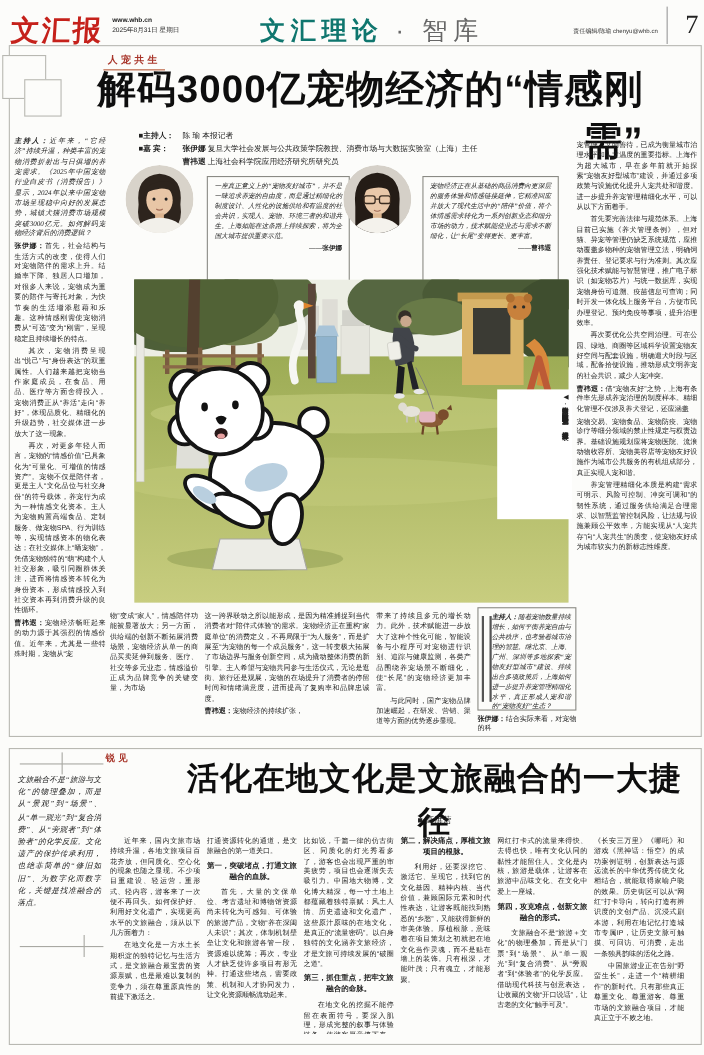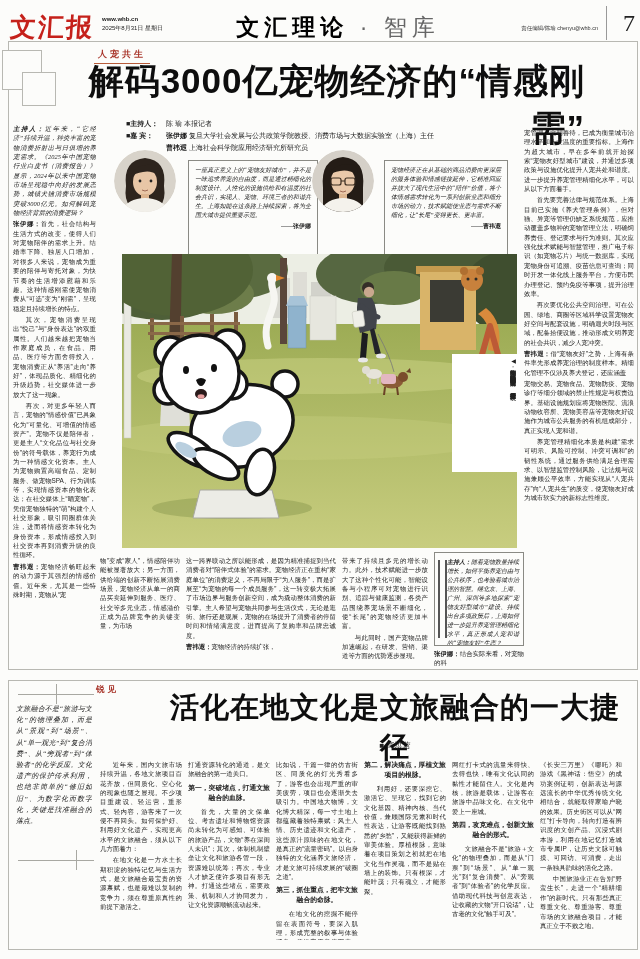--- a/index.html
+++ b/index.html
@@ -5,21 +5,21 @@
   html,body{margin:0;padding:0;background:#fff;}
   #page{position:relative;width:640px;height:959px;background:#fcfcfa;overflow:hidden;
         font-family:"Liberation Sans",sans-serif;color:#1a1a1a;}
   .abs{position:absolute;}
   
   .masthead{left:10px;top:10px;font-family:"Liberation Serif",serif;font-weight:bold;
             font-size:26px;color:#c5211b;letter-spacing:2px;transform:skewX(-4deg);}
   .head-meta{left:102px;top:15px;width:100px;font-size:6px;line-height:1.55;color:#222;}
   .head-meta .w{font-weight:bold;}
   .section-title{left:120px;right:120px;top:12px;text-align:center;font-size:23px;letter-spacing:5px;}
-  .section-title .m{font-weight:900;color:#000000;margin-left:36px;}
+  .section-title .m{font-weight:900;color:#0f766e;margin-left:36px;}
   .section-title .s{font-weight:400;color:#666;}
   .editor-info{left:380px;top:25px;width:218px;text-align:right;font-size:5.5px;color:#333;}
   .page-num{left:606px;top:6px;width:28px;height:34px;border-left:1px solid #999;
             font-family:"Liberation Serif",serif;font-size:24px;color:#222;text-align:right;line-height:34px;}
   
   .main-box{left:8px;top:41px;width:628px;height:627px;border:1px solid #b8b8b2;}
   .bottom-box{left:8px;top:680px;width:628px;height:268px;border:1px solid #b8b8b2;}
   .deco-sq{border:1px solid #b8b8b2;background:#fcfcfa;}
   .deco-line{background:#a8a8a2;}
   .tag{font-weight:bold;color:#a8352a;background:#fcfcfa;letter-spacing:3px;padding:1px 4px 2px;}

